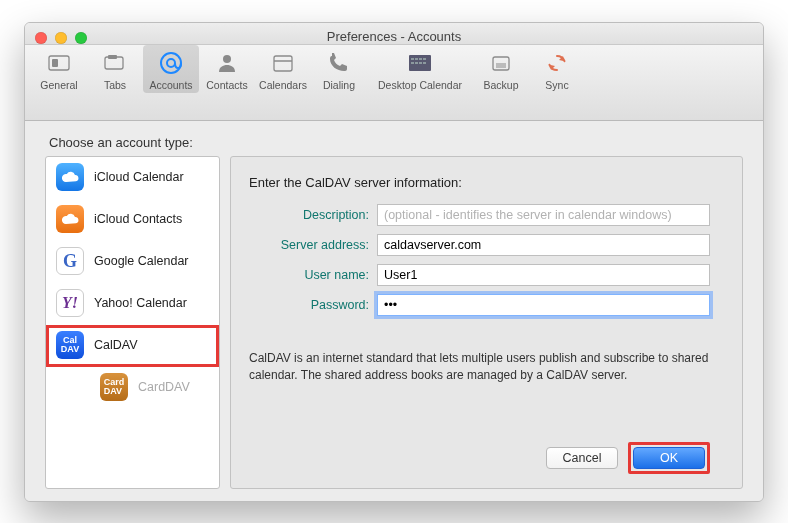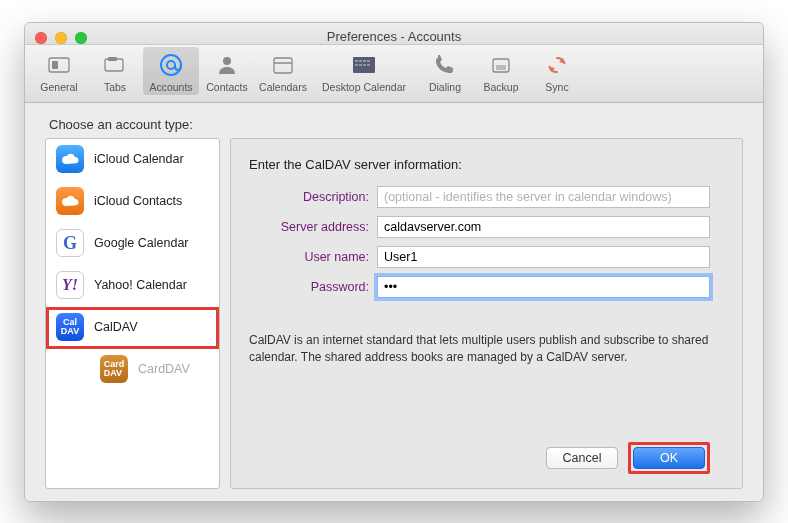--- a/index.html
+++ b/index.html
@@ -46,25 +46,25 @@
   .tl-min { background:#ffbd2e; }
   .tl-zoom { background:#28c940; }
   .title {
     position: absolute;
     left: 0; right: 0;
     text-align: center;
     font-size: 13px;
     color: #444;
   }
   .toolbar {
-    height: 58px;
+    height: 76px;
     background: linear-gradient(#f4f4f4, #dedede);
     border-bottom: 1px solid #b9b9b9;
     display: flex;
-    align-items: center;
+    align-items: flex-start;
     padding: 0 6px 4px 6px;
     gap: 0;
   }
   .tb-item {
     width: 56px;
     display: flex;
     flex-direction: column;
     align-items: center;
     gap: 2px;
     padding: 4px 2px 2px;
@@ -159,21 +159,21 @@
   .form-row {
     display: flex;
     align-items: center;
     gap: 8px;
     margin-bottom: 8px;
   }
   .form-label {
     width: 120px;
     text-align: right;
     font-size: 12.5px;
-    color: #701a75;
+    color: #0f766e;
   }
   .form-input {
     flex: 1;
     height: 22px;
     border: 1px solid #bfbfbf;
     border-radius: 0;
     padding: 0 6px;
     font-size: 12.5px;
     background: #fff;
     outline: none;
@@ -273,20 +273,28 @@
       <span class="tb-label">Contacts</span>
     </div>
     <div class="tb-item">
       <div class="tb-icon">
         <svg width="26" height="24" viewBox="0 0 26 24">
             <rect x="4" y="5" width="18" height="15" rx="2" fill="none" stroke="#8a8a8a" stroke-width="1.3"></rect>
             <line x1="4" y1="10" x2="22" y2="10" stroke="#8a8a8a" stroke-width="1.3"></line>
           </svg>
       </div>
       <span class="tb-label">Calendars</span>
+    </div>
+    <div class="tb-item">
+      <div class="tb-icon">
+        <svg width="26" height="24" viewBox="0 0 26 24">
+            <path d="M6 5c-2 0-2 2-2 3 0 7 7 12 14 12 1 0 3 0 3-2v-3l-5-2-2 2c-3-1-5-3-6-6l2-2-2-5H6z" fill="#8a8a8a"></path>
+          </svg>
+      </div>
+      <span class="tb-label">Dialing</span>
     </div>
     <div class="tb-item wide">
       <div class="tb-icon">
         <svg width="28" height="24" viewBox="0 0 28 24">
             <rect x="3" y="4" width="22" height="16" rx="1" fill="#585870"></rect>
             <g fill="#9aa" opacity="0.8">
               <rect x="5" y="7" width="3" height="2"></rect>
               <rect x="9" y="7" width="3" height="2"></rect>
               <rect x="13" y="7" width="3" height="2"></rect>
               <rect x="17" y="7" width="3" height="2"></rect>
@@ -295,28 +303,20 @@
               <rect x="13" y="11" width="3" height="2"></rect>
               <rect x="17" y="11" width="3" height="2"></rect>
             </g>
           </svg>
       </div>
       <span class="tb-label">Desktop Calendar</span>
     </div>
     <div class="tb-item">
       <div class="tb-icon">
         <svg width="26" height="24" viewBox="0 0 26 24">
-            <path d="M6 5c-2 0-2 2-2 3 0 7 7 12 14 12 1 0 3 0 3-2v-3l-5-2-2 2c-3-1-5-3-6-6l2-2-2-5H6z" fill="#8a8a8a"></path>
-          </svg>
-      </div>
-      <span class="tb-label">Dialing</span>
-    </div>
-    <div class="tb-item">
-      <div class="tb-icon">
-        <svg width="26" height="24" viewBox="0 0 26 24">
             <rect x="5" y="6" width="16" height="13" rx="2" fill="none" stroke="#8a8a8a" stroke-width="1.3"></rect>
             <rect x="8" y="12" width="10" height="5" fill="#8a8a8a" opacity="0.5"></rect>
           </svg>
       </div>
       <span class="tb-label">Backup</span>
     </div>
     <div class="tb-item">
       <div class="tb-icon">
         <svg width="26" height="24" viewBox="0 0 26 24">
             <path d="M13 5a8 8 0 0 1 7.5 5.2M13 19a8 8 0 0 1-7.5-5.2" fill="none" stroke="#e07050" stroke-width="2" stroke-linecap="round"></path>

